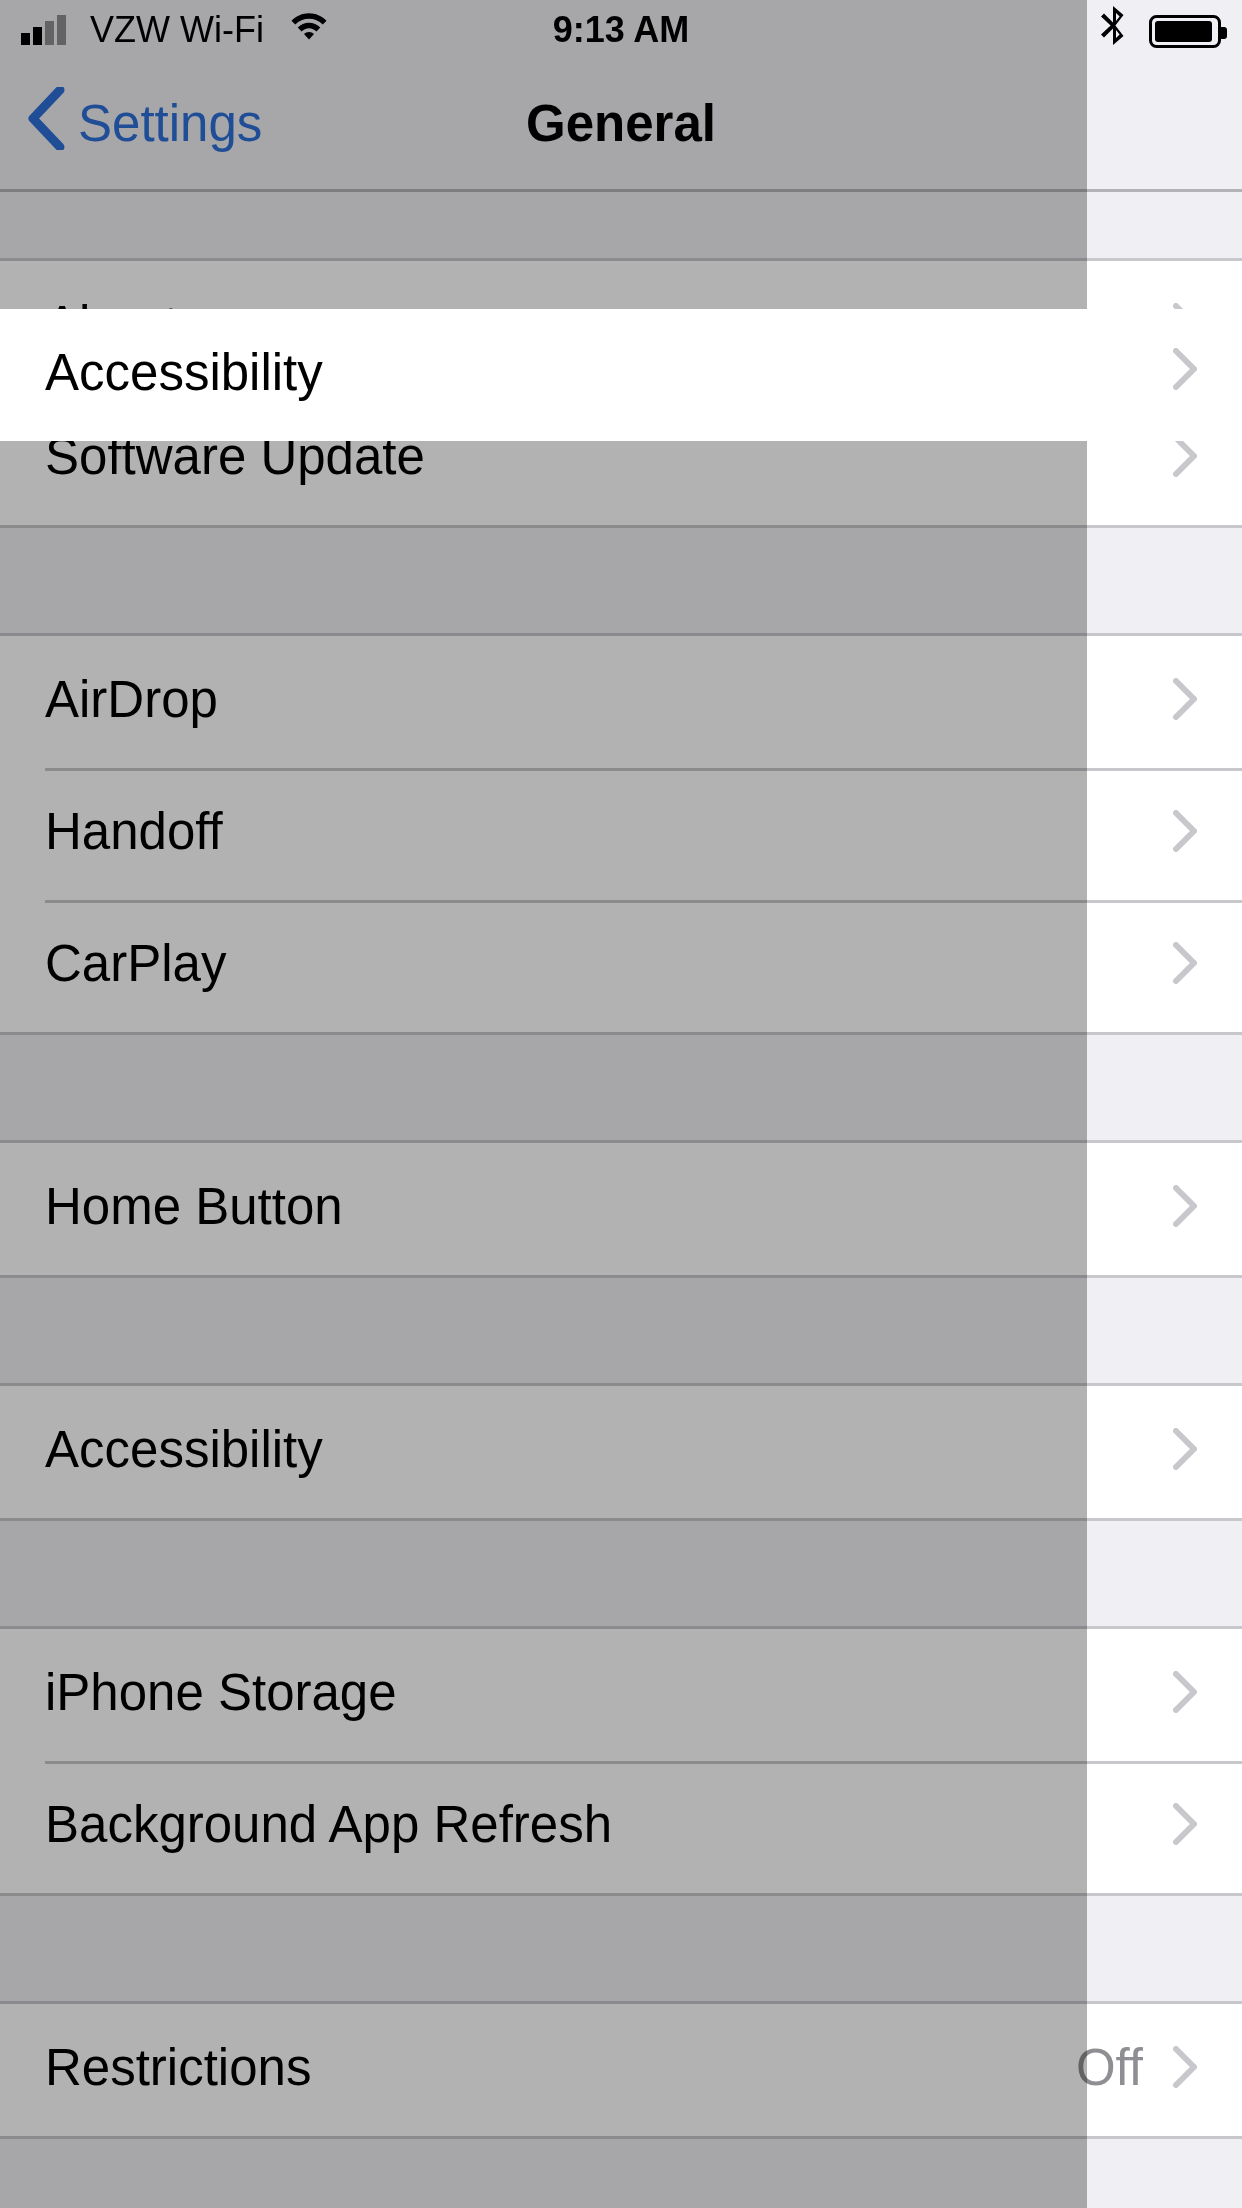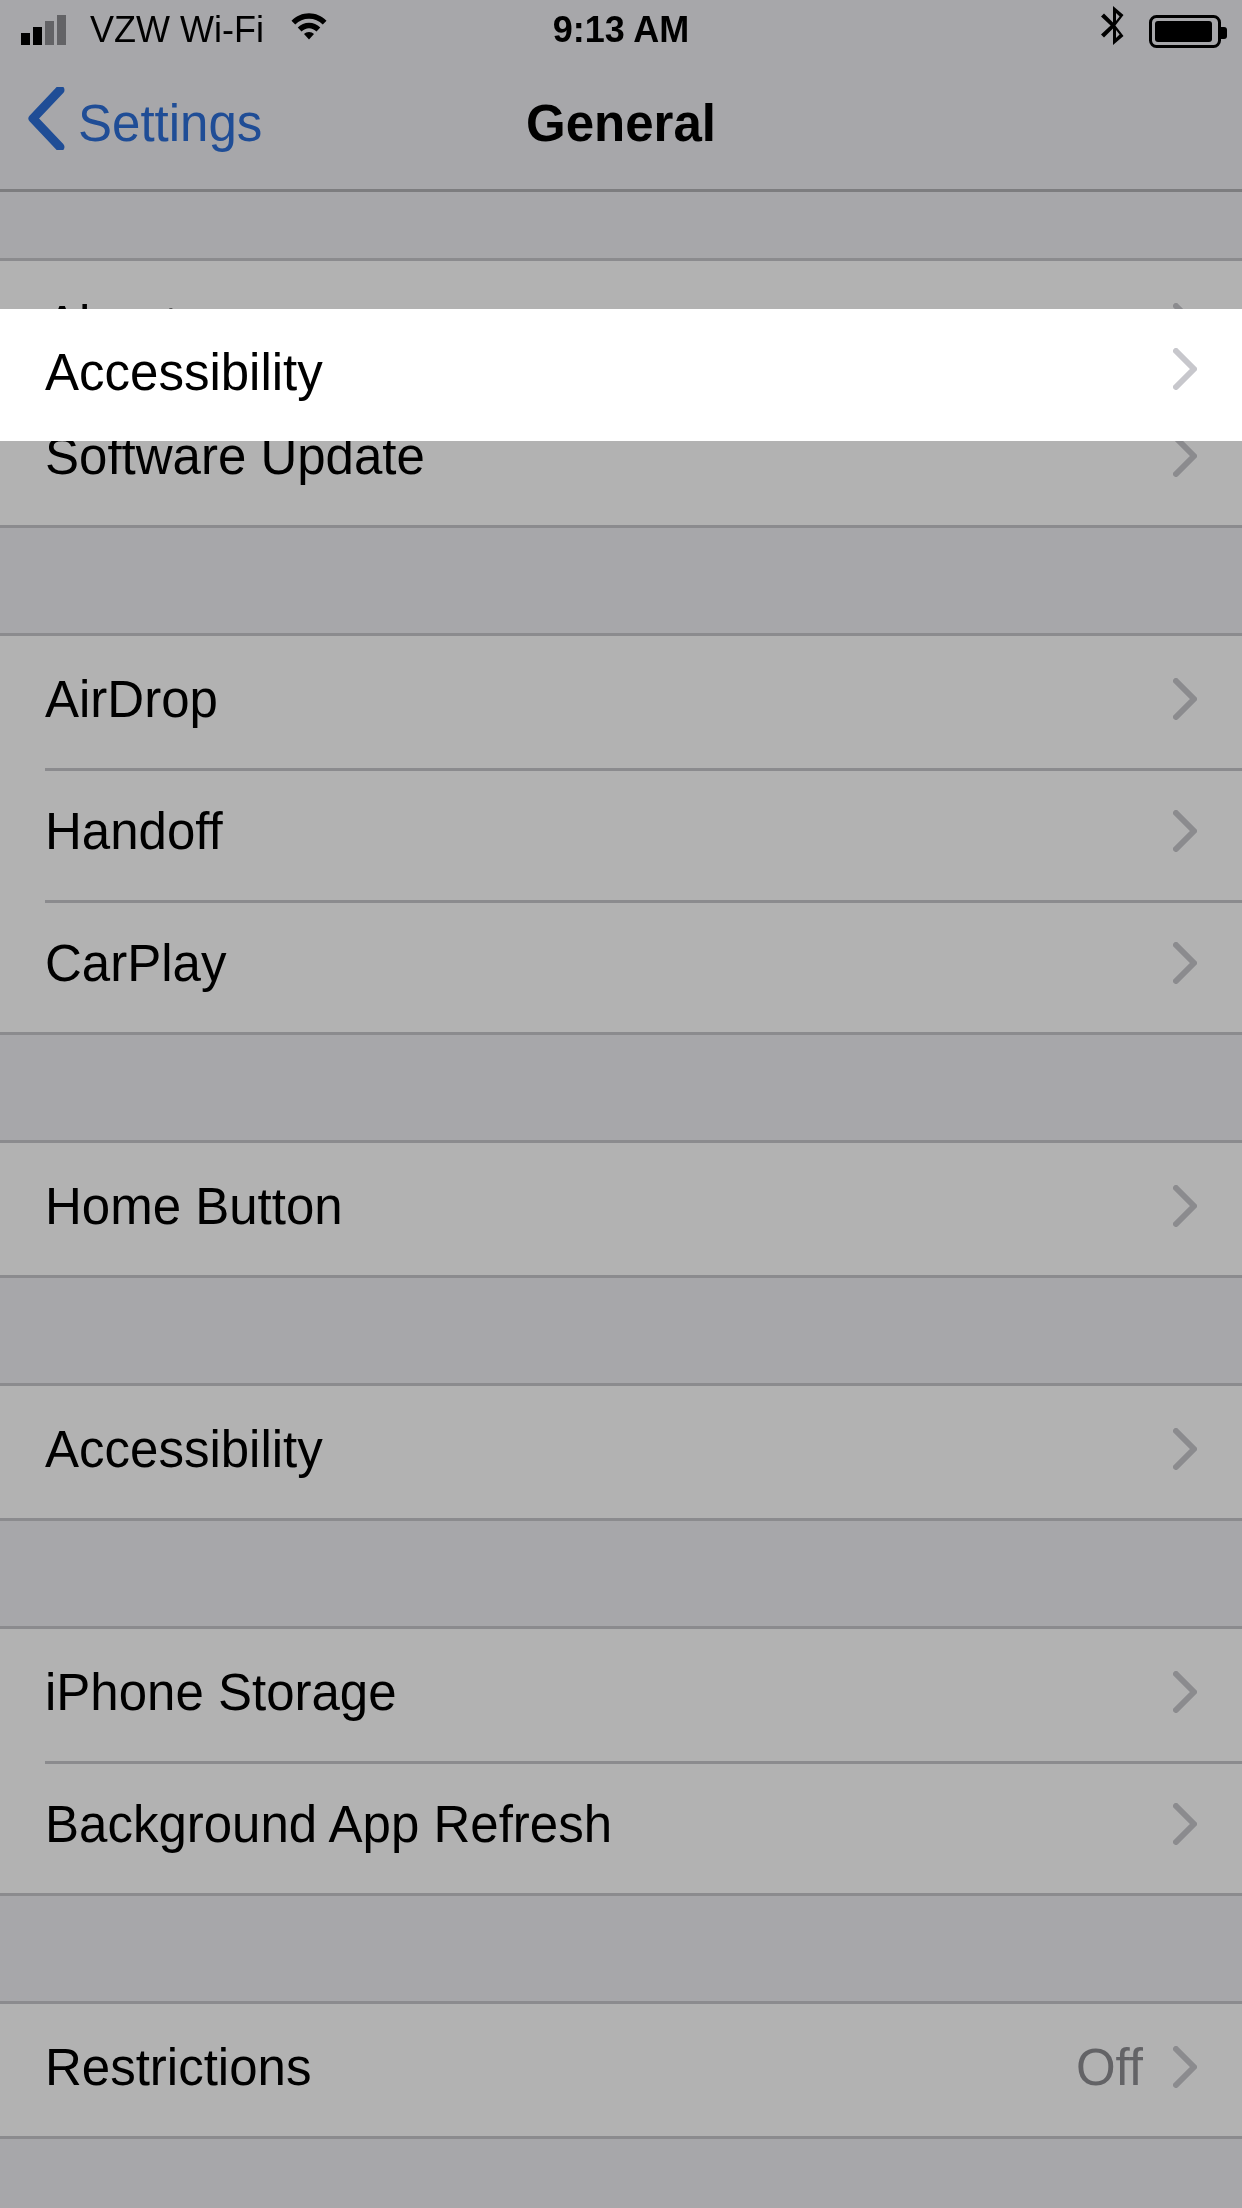--- a/index.html
+++ b/index.html
@@ -1,17 +1,17 @@
 <!DOCTYPE html>
 <html><head>
 <meta charset="utf-8">
 <style>
   * { margin:0; padding:0; box-sizing:border-box; font-family:-apple-system,"Helvetica Neue",Helvetica,Arial,sans-serif; -webkit-font-smoothing:antialiased; }
   html,body { width:1242px; height:2208px; background:#a9a9ad; overflow:hidden; }
-  .screen { width:1242px; height:2208px; position:relative; }
+  .screen { width:1087px; height:2208px; position:relative; }
 
   
   .content { position:absolute; inset:0; background:#efeff4; }
   .dim { position:absolute; inset:0; background:rgba(0,0,0,.30); z-index:100; pointer-events:none; }
   .highlight-row { position:absolute; left:0; right:0; z-index:200; background:#fff; display:flex; align-items:center; padding:0 40px 0 40px; height:130px; }
 
   
   .status-bar { height:40px; display:flex; align-items:center; justify-content:space-between; padding:0 14px; font-size:24px; font-weight:500; color:#000; }
   .status-left,.status-right { display:flex; align-items:center; gap:8px; }
   .status-center { position:absolute; left:50%; transform:translateX(-50%); font-weight:600; }

